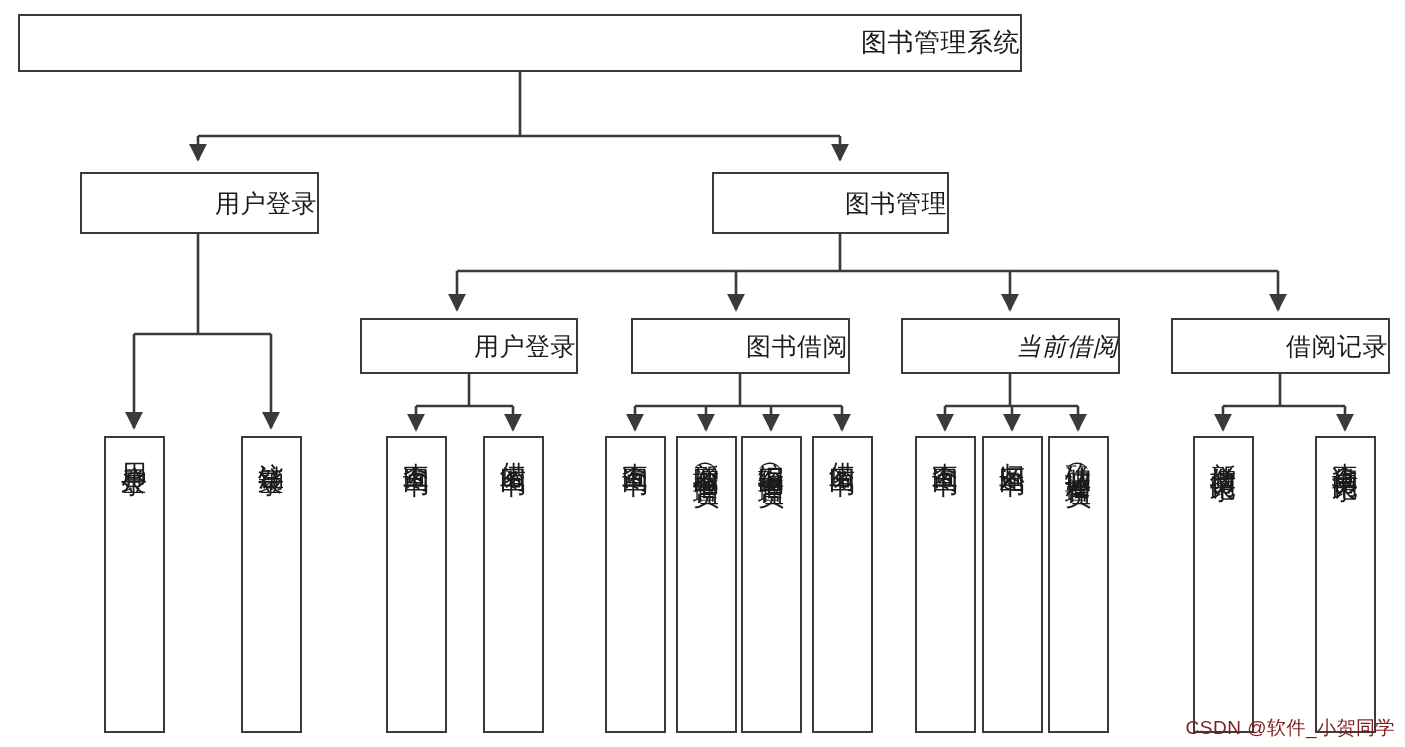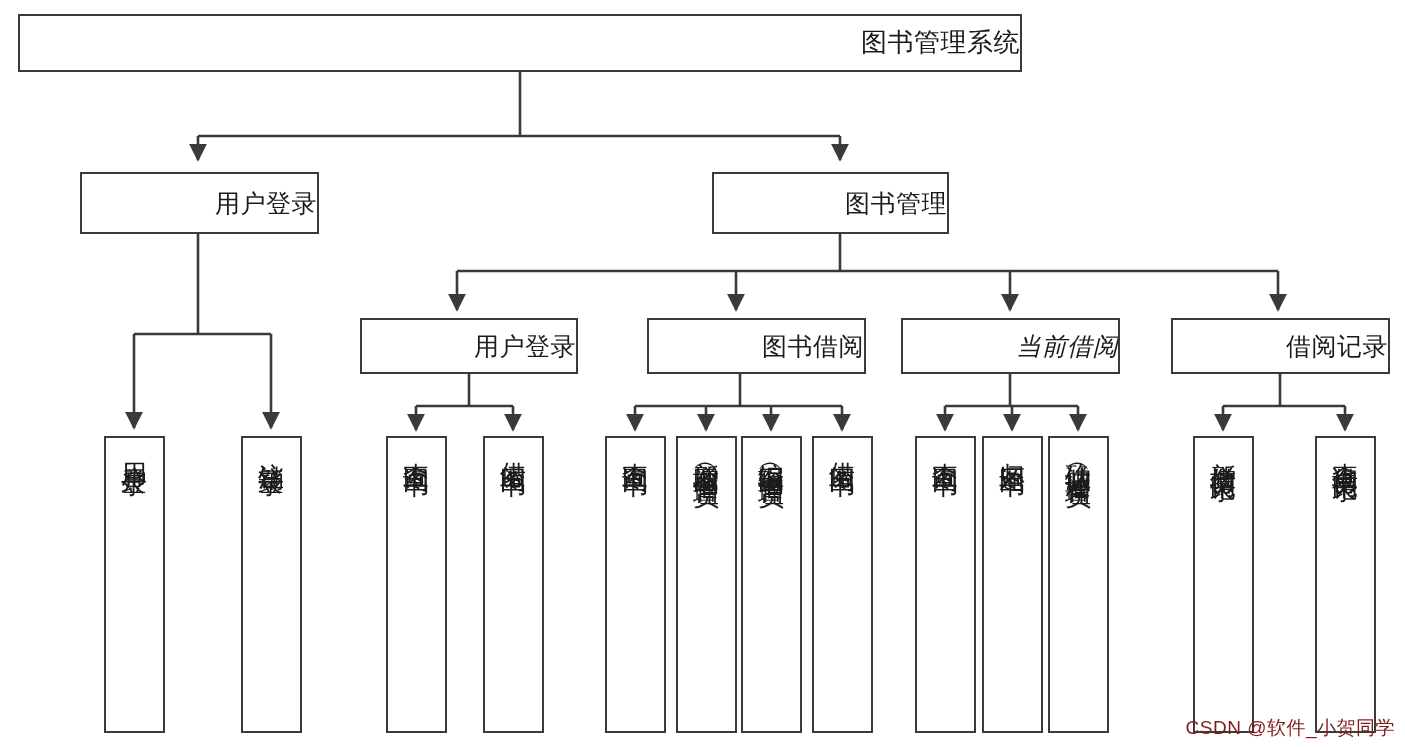--- a/index.html
+++ b/index.html
@@ -141,21 +141,21 @@
   </div>
 
   <div class="node horiz" style="left:712px; top:172px; width:237px; height:62px;">
     <span class="label">图书管理</span>
   </div>
 
   <div class="node horiz" style="left:360px; top:318px; width:218px; height:56px;">
     <span class="label">用户登录</span>
   </div>
 
-  <div class="node horiz" style="left:631px; top:318px; width:219px; height:56px;margin-left:16px;">
+  <div class="node horiz" style="left:631px; top:318px; width:219px; height:56px;">
     <span class="label">图书借阅</span>
   </div>
 
   <div class="node horiz" style="left:901px; top:318px; width:219px; height:56px;font-style:italic;">
     <span class="label">当前借阅</span>
   </div>
 
   <div class="node horiz" style="left:1171px; top:318px; width:219px; height:56px;">
     <span class="label">借阅记录</span>
   </div>

